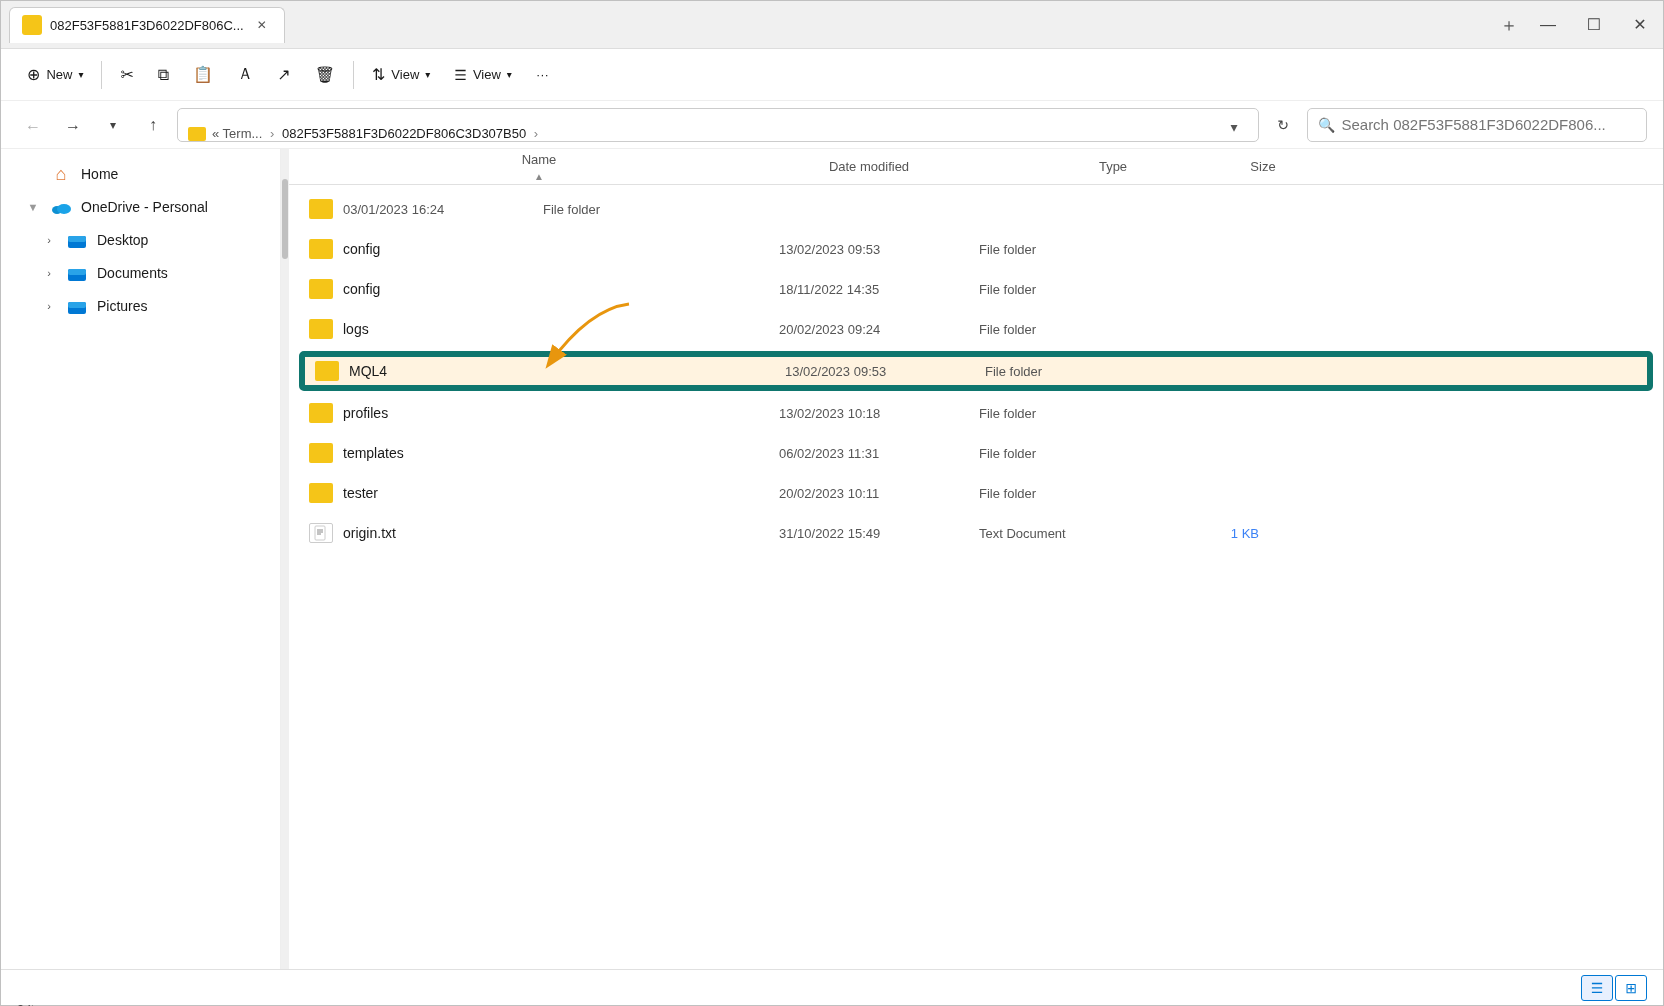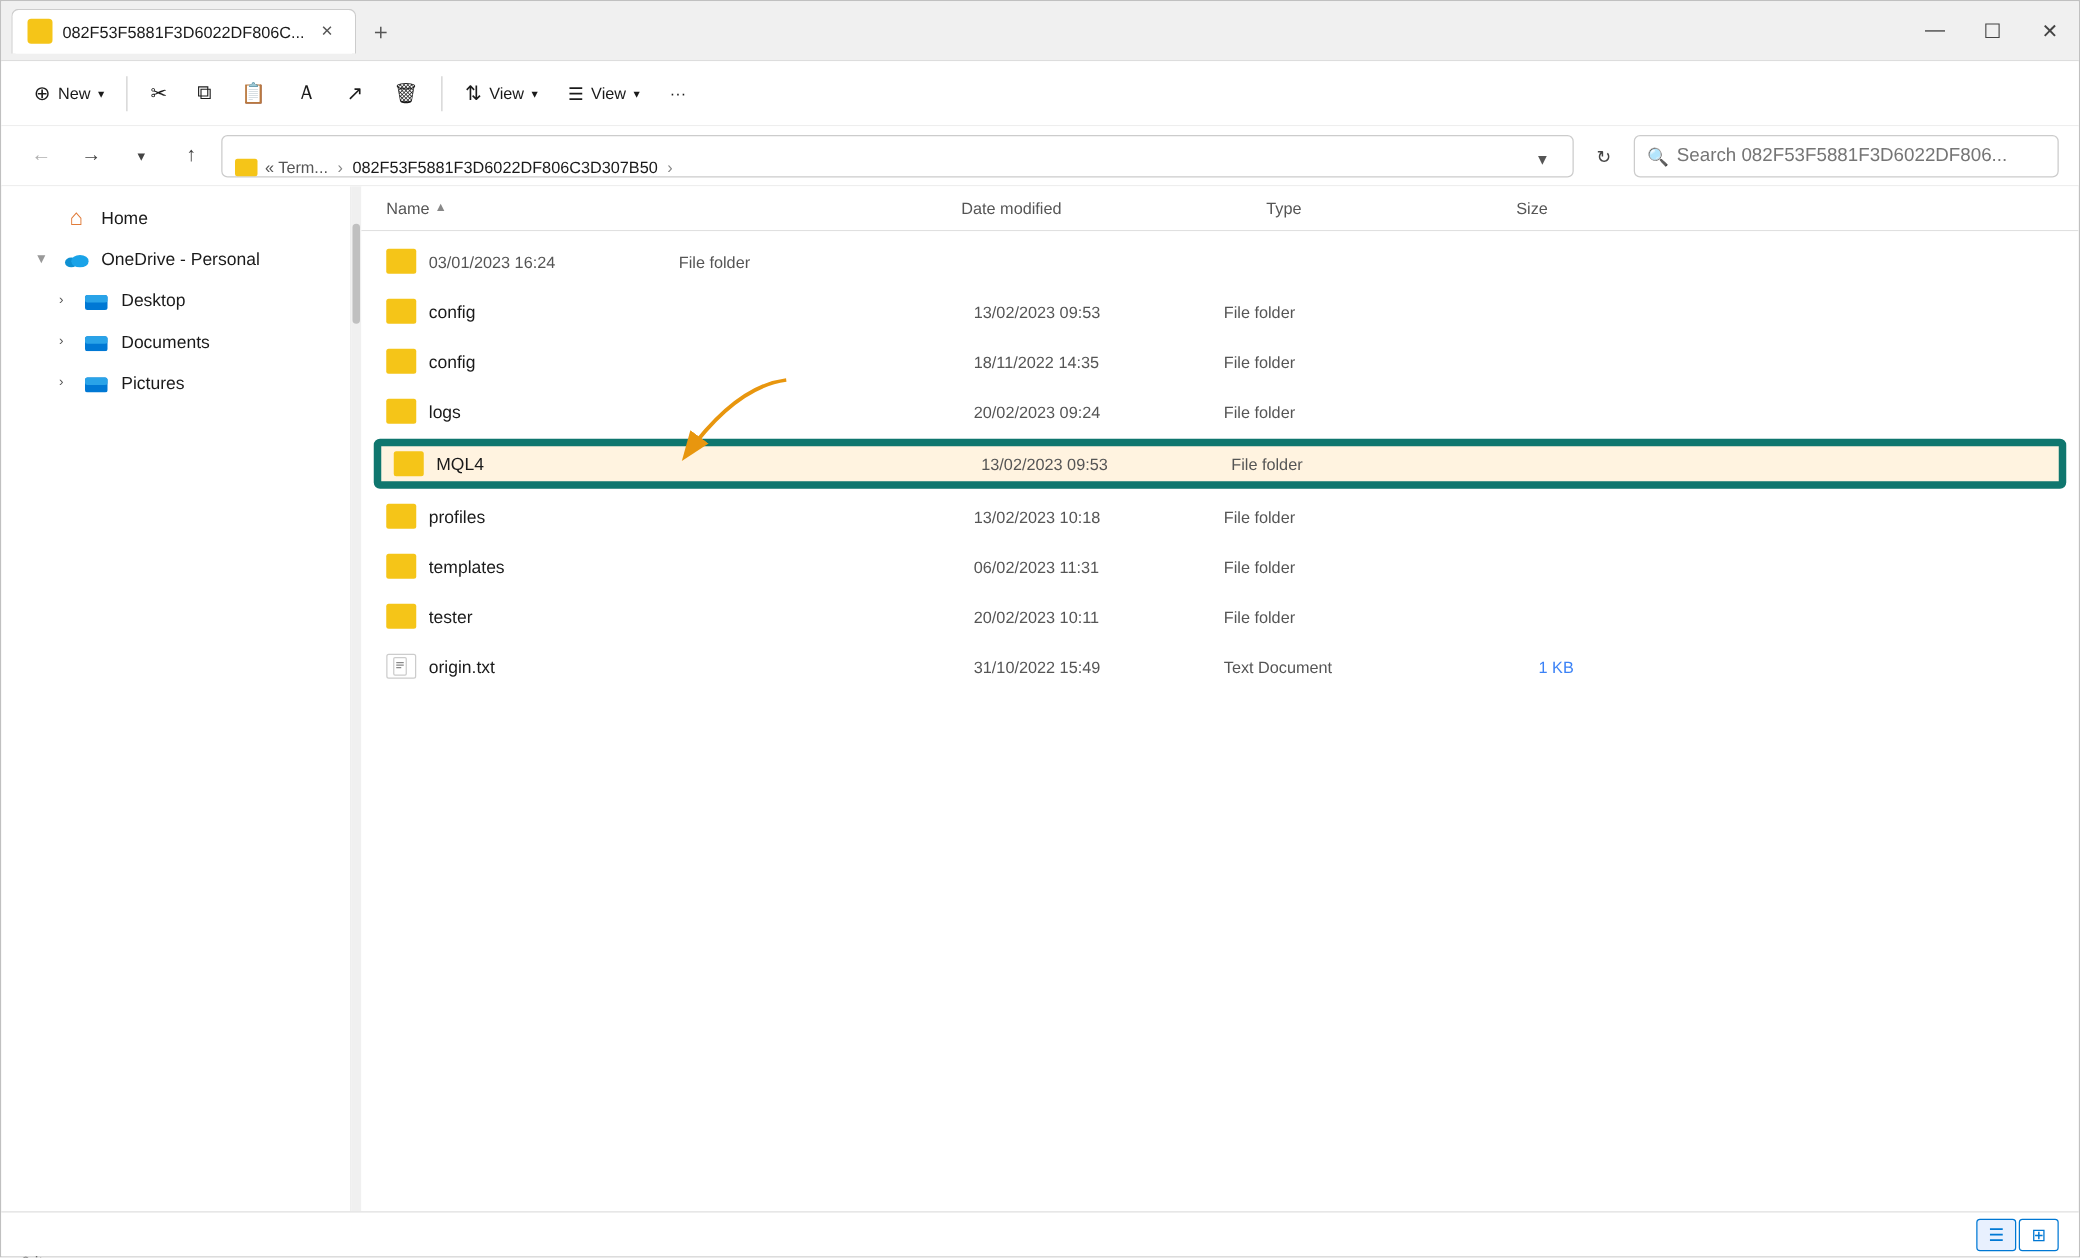--- a/index.html
+++ b/index.html
@@ -3,21 +3,21 @@
   <meta charset="utf-8">
   <style>
     * { margin: 0; padding: 0; box-sizing: border-box; }
     body { font-family: 'Segoe UI', Arial, sans-serif; background: #f3f3f3; width: 1664px; height: 1006px; overflow: hidden; font-size: 14px; color: #1a1a1a; }
 
     
     .window { width: 1664px; height: 1006px; background: #fff; border: 1px solid #c0c0c0; display: flex; flex-direction: column; }
 
     
     .title-bar { height: 48px; background: #f0f0f0; display: flex; align-items: center; padding: 0 0 0 8px; border-bottom: 1px solid #ddd; flex-shrink: 0; }
-    .tab-area { display: flex; align-items: center; flex: 1; height: 100%; }
+    .tab-area { display: flex; align-items: center; flex: 1; height: 100%; justify-content: space-between; }
     .tab { display: flex; align-items: center; background: #fff; border: 1px solid #ccc; border-bottom: none; border-radius: 6px 6px 0 0; padding: 0 12px; height: 36px; margin-right: 4px; gap: 8px; }
     .tab-icon { width: 20px; height: 20px; background: #f5c518; border-radius: 3px; display: inline-block; flex-shrink: 0; }
     .tab-title { font-size: 13px; color: #1a1a1a; max-width: 200px; overflow: hidden; text-overflow: ellipsis; white-space: nowrap; }
     .tab-close { width: 20px; height: 20px; display: flex; align-items: center; justify-content: center; border-radius: 4px; cursor: pointer; color: #555; font-size: 12px; }
     .tab-new { width: 32px; height: 32px; display: flex; align-items: center; justify-content: center; border-radius: 4px; cursor: pointer; font-size: 18px; color: #555; }
     .window-controls { display: flex; align-items: center; height: 100%; margin-left: auto; }
     .win-btn { width: 46px; height: 100%; display: flex; align-items: center; justify-content: center; cursor: pointer; font-size: 16px; color: #444; }
 
     
     .toolbar { height: 52px; background: #fff; display: flex; align-items: center; padding: 0 16px; gap: 4px; border-bottom: 1px solid #eee; flex-shrink: 0; }
@@ -44,21 +44,21 @@
     .sidebar-item { display: flex; align-items: center; padding: 6px 16px; cursor: pointer; border-radius: 5px; margin: 1px 8px; gap: 10px; font-size: 14px; color: #1a1a1a; }
     .sidebar-item .expand-icon { width: 16px; color: #555; font-size: 11px; display: flex; align-items: center; justify-content: center; }
     .sidebar-item .item-icon { width: 20px; height: 20px; display: flex; align-items: center; justify-content: center; flex-shrink: 0; }
 
     
     .icon-home { color: #e07b39; font-size: 18px; }
 
     
     .file-list-area { flex: 1; display: flex; flex-direction: column; overflow: hidden; }
     .file-list-header { display: flex; align-items: center; padding: 0 0 0 20px; height: 36px; border-bottom: 1px solid #e0e0e0; background: #fff; flex-shrink: 0; }
-    .col-header { font-size: 13px; color: #555; cursor: pointer; display: flex; align-items: center; gap: 4px; }
+    .col-header { font-size: 13px; color: #555; cursor: pointer; display: flex; align-items: center; gap: 4px; flex-direction: column; }
     .col-name { width: 460px; }
     .col-date { width: 200px; }
     .col-type { width: 200px; margin-left: 44px; }
     .col-size { width: 100px; }
     .col-sort-arrow { font-size: 10px; color: #888; }
 
     .file-list { flex: 1; overflow-y: auto; padding: 4px 0; background: #fff; }
     .file-row { display: flex; align-items: center; padding: 0 0 0 20px; height: 40px; cursor: pointer; }
     .file-row.highlighted { background: #fff3e0; border: 6px solid #0f766e; border-radius: 5px; margin: 2px 10px 2px 10px; padding-left: 10px; }
     .file-icon { width: 24px; height: 20px; background: #f5c518; border-radius: 2px; flex-shrink: 0; margin-right: 10px; }

